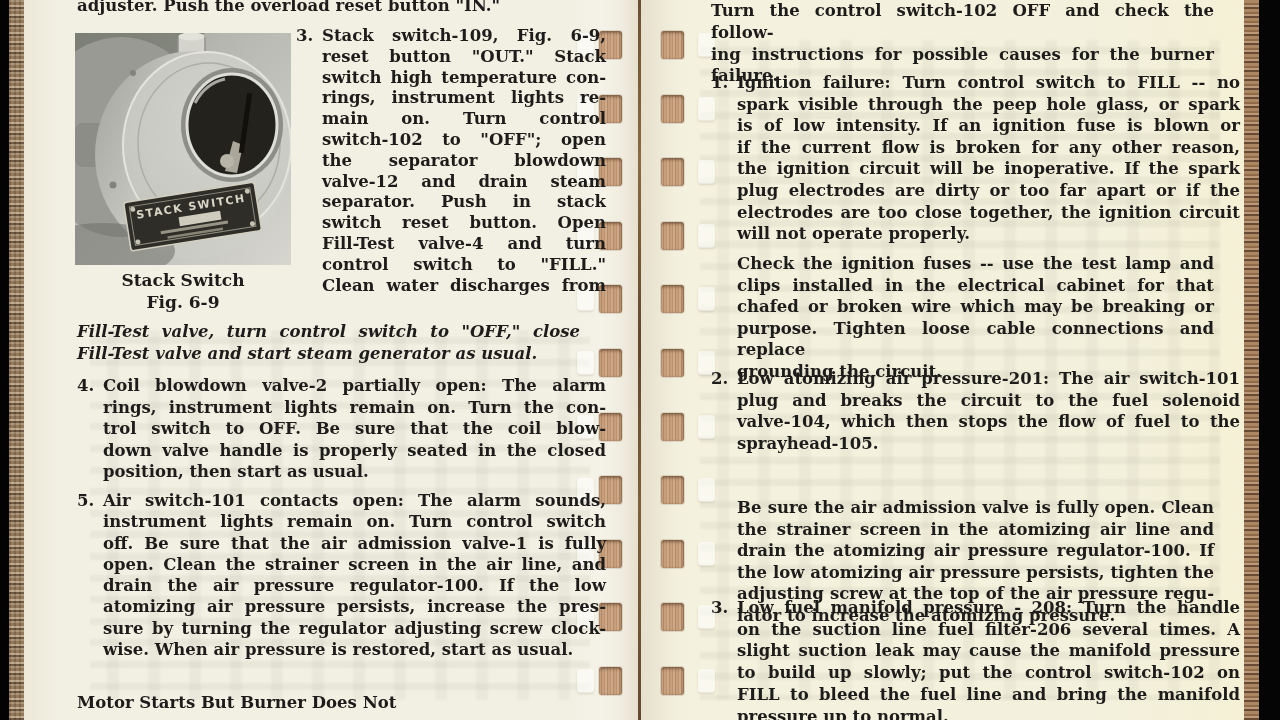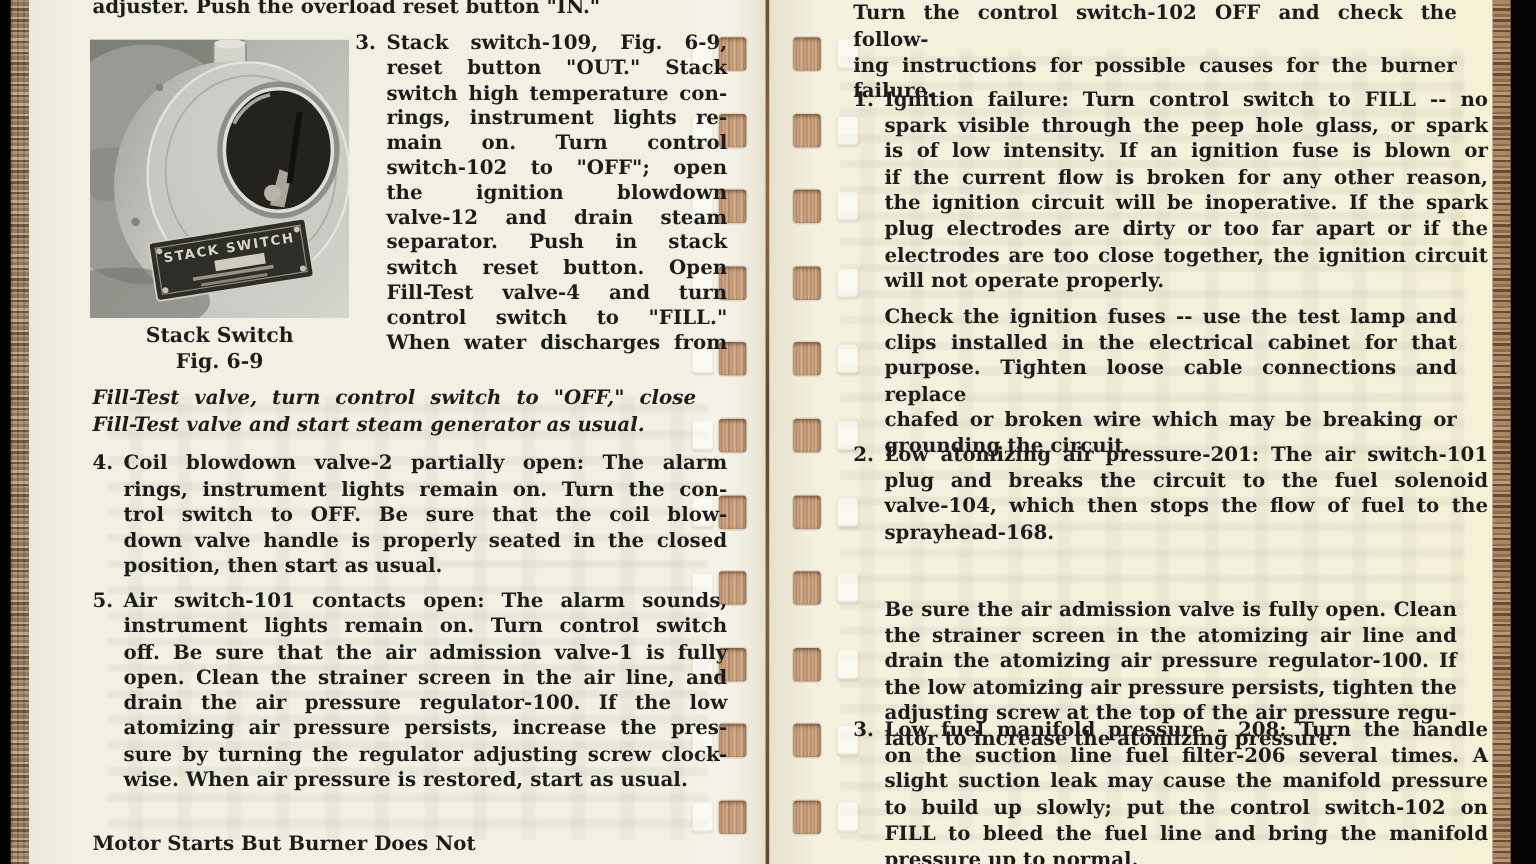--- a/index.html
+++ b/index.html
@@ -198,27 +198,27 @@
 
 <div class="tb hang just-all" id="l-item3">
   <span class="num">3.</span>
   <div>
       <div class="tline">Stack switch-109,  Fig.  6-9,</div>
       <div class="tline">reset button "OUT." Stack</div>
       <div class="tline">switch high temperature con-</div>
       <div class="tline">rings, instrument lights re-</div>
       <div class="tline">main on. Turn control</div>
       <div class="tline">switch-102 to "OFF"; open</div>
-      <div class="tline">the ignition blowdown</div>
+      <div class="tline">the separator blowdown</div>
       <div class="tline">valve-12 and drain steam</div>
       <div class="tline">separator. Push in stack</div>
       <div class="tline">switch reset button. Open</div>
       <div class="tline">Fill-Test valve-4 and turn</div>
       <div class="tline">control switch to "FILL."</div>
-      <div class="tline last">When water discharges from</div>
+      <div class="tline last">Clean water discharges from</div>
     </div>
 </div>
 
 <div class="tb" id="l-caption">
   <div>Stack Switch</div>
   <div>Fig. 6-9</div>
 </div>
 
 <div class="tb" id="l-cont">
   <div>
@@ -273,33 +273,33 @@
       <div class="tline">plug electrodes are dirty or too far apart or if the</div>
       <div class="tline">electrodes are too close together, the ignition circuit</div>
       <div class="tline last">will not operate properly.</div>
     </div>
 </div>
 
 <div class="tb" id="r-item1b">
   <div>
       <div class="tline">Check the ignition fuses -- use the test lamp and</div>
       <div class="tline">clips installed in the electrical cabinet for that</div>
+      <div class="tline">chafed or broken wire which may be breaking or</div>
       <div class="tline">purpose. Tighten loose cable connections and replace</div>
-      <div class="tline">chafed or broken wire which may be breaking or</div>
       <div class="tline last">grounding the circuit.</div>
     </div>
 </div>
 
 <div class="tb hang" id="r-item2">
   <span class="num">2.</span>
   <div>
       <div class="tline">Low atomizing air pressure-201: The air switch-101</div>
       <div class="tline">plug and breaks the circuit to the fuel solenoid</div>
       <div class="tline">valve-104, which then stops the flow of fuel to the</div>
-      <div class="tline last">sprayhead-168.</div>
+      <div class="tline last">sprayhead-105.</div>
     </div>
 </div>
 
 <div class="tb" id="r-item2b">
   <div>
       <div class="tline">Be sure the air admission valve is fully open.  Clean</div>
       <div class="tline">the strainer screen in the atomizing air line and</div>
       <div class="tline">drain the atomizing air pressure regulator-100.  If</div>
       <div class="tline">the low atomizing air pressure persists, tighten the</div>
       <div class="tline">adjusting screw at the top of the air pressure regu-</div>

